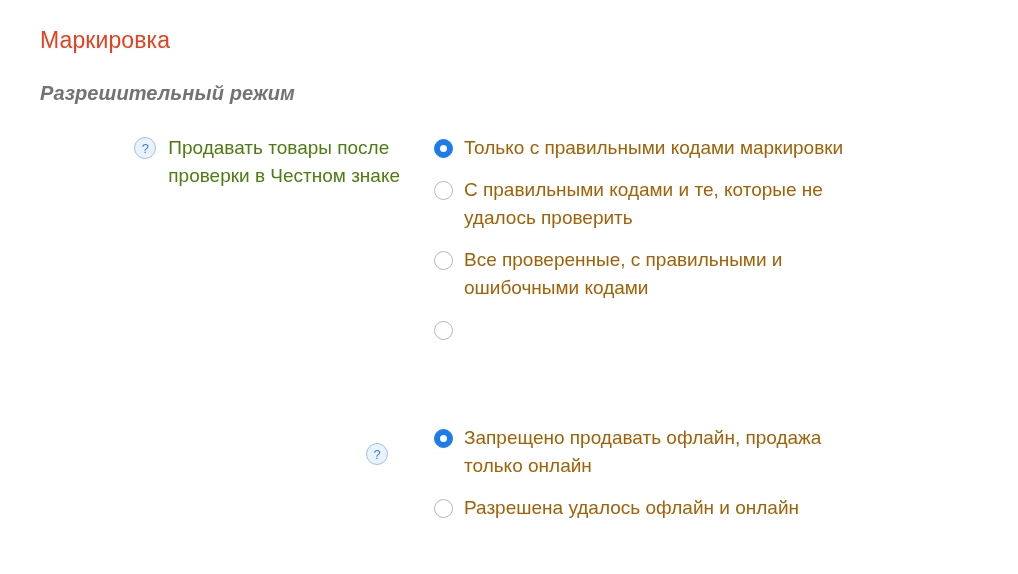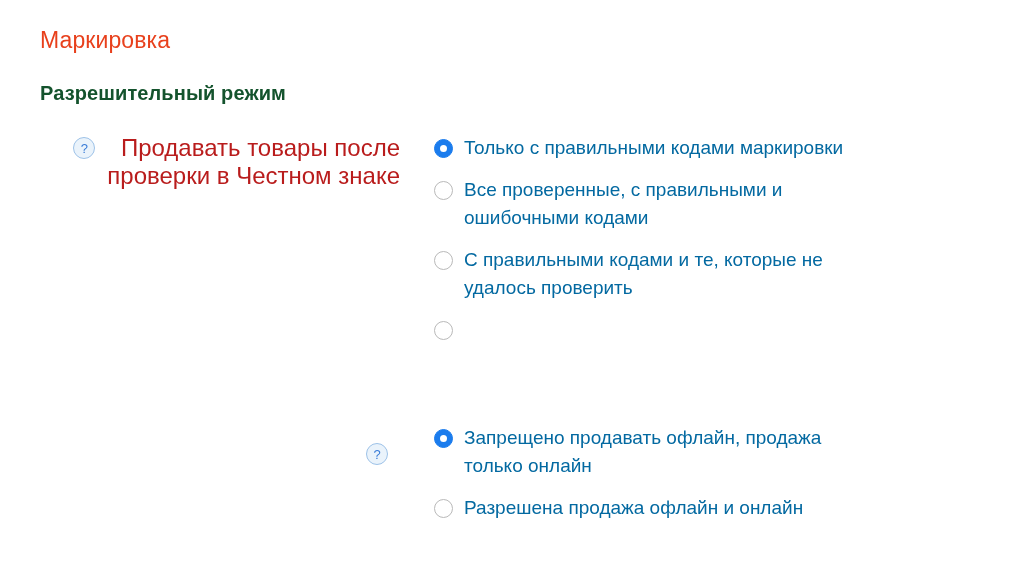--- a/index.html
+++ b/index.html
@@ -27,22 +27,23 @@
     color: #e8401c;
     font-weight: 400;
     letter-spacing: 0.1px;
   }
   .subsection-title {
     position: absolute;
     left: 40px;
     top: 82px;
     font-size: 20px;
     font-weight: bold;
-    color: #14532d;
+    color: #737373;
     letter-spacing: 0.1px;
+    font-style: italic;
   }
 
   .field-row {
     position: absolute;
     display: flex;
     align-items: flex-start;
   }
   .field-label-wrap {
     display: flex;
     align-items: flex-start;
@@ -60,24 +61,23 @@
     font-size: 13px;
     line-height: 21px;
     text-align: center;
     margin-top: 3px;
     margin-right: 12px;
     box-sizing: border-box;
     cursor: pointer;
     user-select: none;
   }
   .field-label {
-    font-size: 24px;
+    font-size: 19px;
     line-height: 28px;
-    color: #b91c1c;
-    text-align: right;
+    color: #4d7c0f;
     white-space: pre-line;
   }
 
   .options {
     position: absolute;
     left: 434px;
   }
   .option {
     display: flex;
     align-items: flex-start;
@@ -111,21 +111,21 @@
     width: 7px;
     height: 7px;
     margin-left: -3.5px;
     margin-top: -3.5px;
     border-radius: 50%;
     background: #ffffff;
   }
   .option-label {
     font-size: 19px;
     line-height: 28px;
-    color: #0369a1;
+    color: #a16207;
     white-space: pre-line;
     max-width: 540px;
   }
 
   
   #row-1 { left: 40px; top: 134px; }
   #opts-1 { top: 134px; }
   #row-2 { left: 40px; top: 440px; }
   #opts-2 { top: 424px; }
 </style>
@@ -146,44 +146,44 @@
     </div>
   </div>
 
   <div class="options" id="opts-1">
     <div class="option">
       <span class="radio checked"></span>
       <span class="option-label">Только с правильными кодами маркировки</span>
     </div>
     <div class="option">
       <span class="radio"></span>
-      <span class="option-label">Все проверенные, с правильными и
-ошибочными кодами</span>
+      <span class="option-label">С правильными кодами и те, которые не
+удалось проверить</span>
     </div>
     <div class="option">
       <span class="radio"></span>
-      <span class="option-label">С правильными кодами и те, которые не
-удалось проверить</span>
+      <span class="option-label">Все проверенные, с правильными и
+ошибочными кодами</span>
     </div>
     <div class="option">
       <span class="radio"></span>
     </div>
   </div>
 
   <div class="field-row" id="row-2">
     <div class="field-label-wrap">
       <div class="help-icon">?</div>
     </div>
   </div>
 
   <div class="options" id="opts-2">
     <div class="option">
       <span class="radio checked"></span>
       <span class="option-label">Запрещено продавать офлайн, продажа
 только онлайн</span>
     </div>
     <div class="option">
       <span class="radio"></span>
-      <span class="option-label">Разрешена продажа офлайн и онлайн</span>
+      <span class="option-label">Разрешена удалось офлайн и онлайн</span>
     </div>
   </div>
 
 </div>
 
 </body></html>

